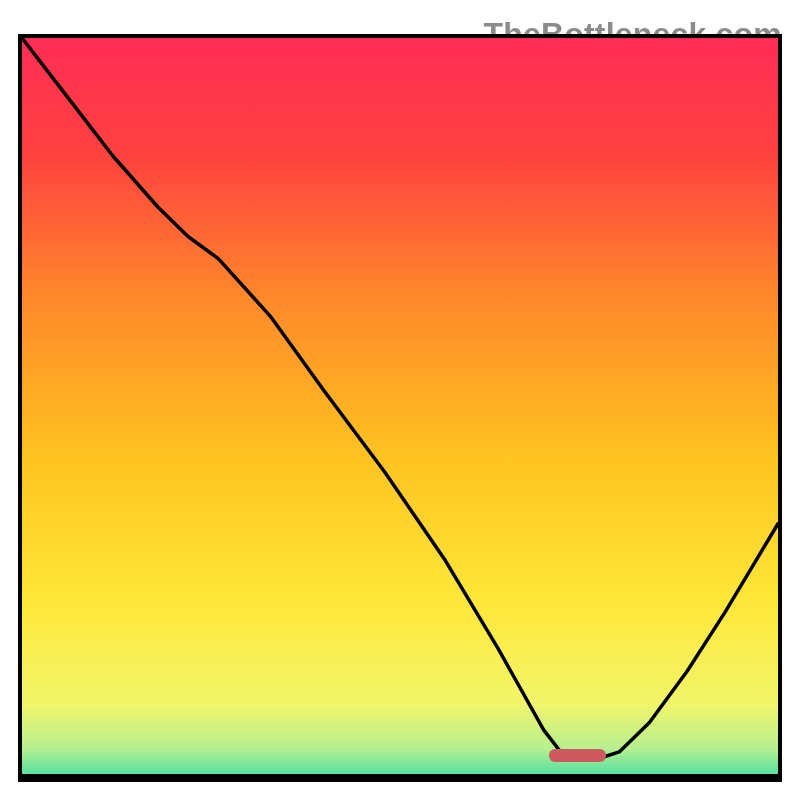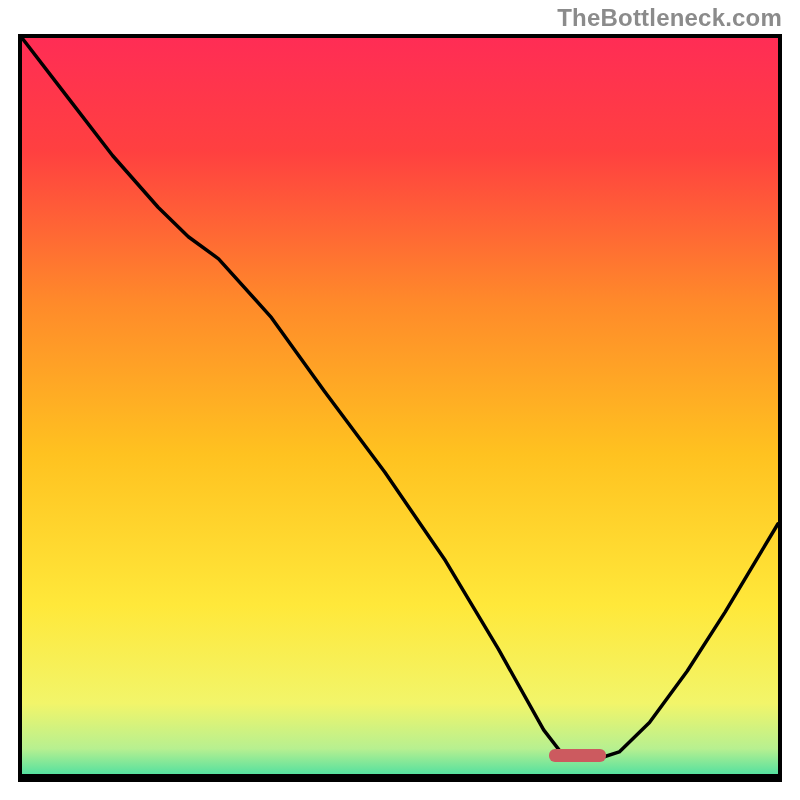--- a/index.html
+++ b/index.html
@@ -35,23 +35,23 @@
   }
   .gradient-bg {
     position: absolute;
     left: 0;
     right: 0;
     top: 0;
     bottom: 0;
   }
   .watermark {
     position: absolute;
-    top: 4px;
+    top: 16px;
     right: 18px;
-    font-size: 24px;
+    font-size: 32px;
     font-weight: 600;
     color: #8b8b8b;
     letter-spacing: 0.2px;
   }
   svg.curve {
     position: absolute;
     left: 0;
     top: 0;
     width: 100%;
     height: 100%;

